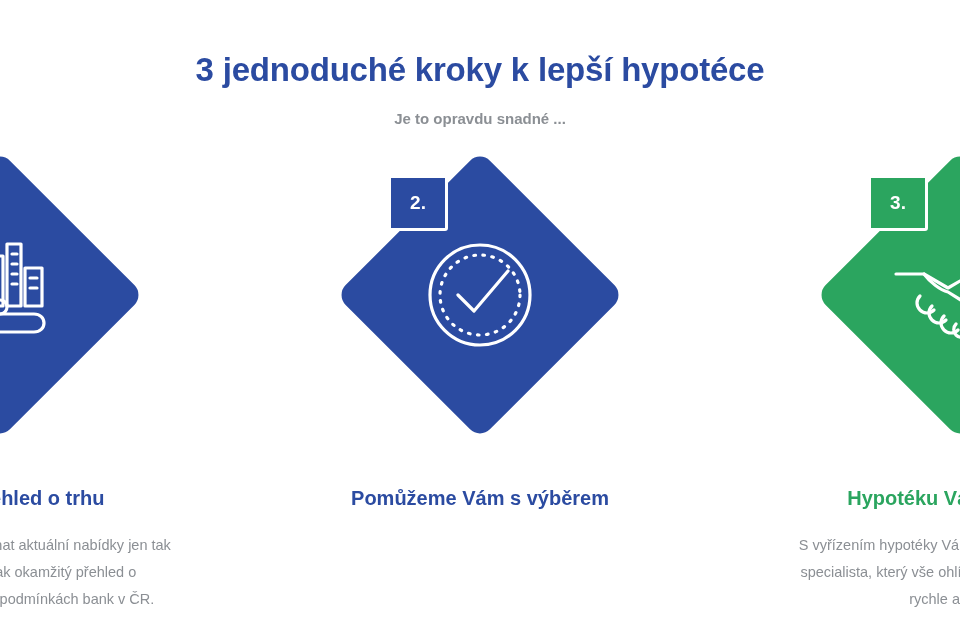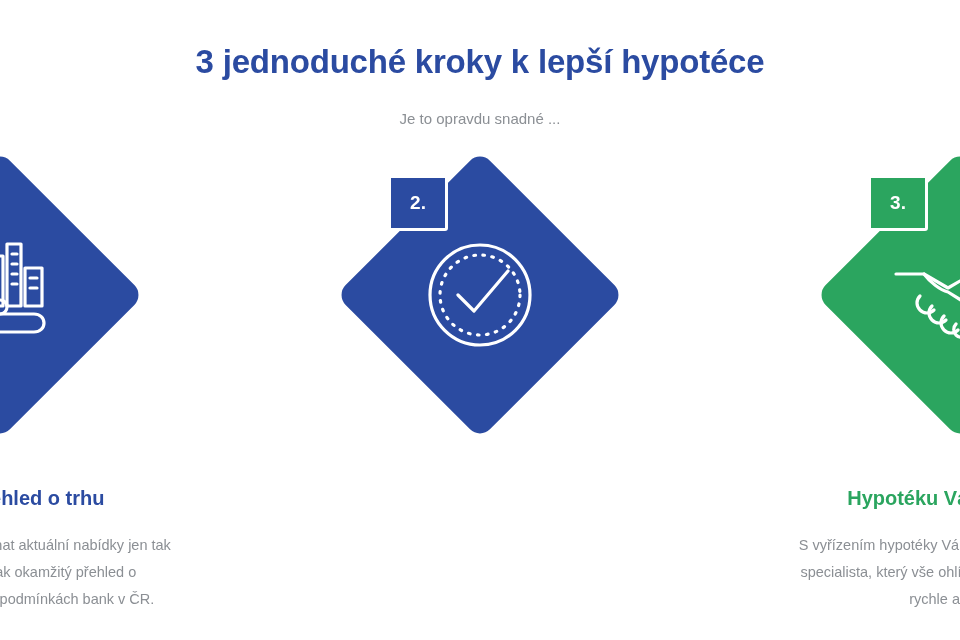--- a/index.html
+++ b/index.html
@@ -19,32 +19,32 @@
     height: 640px;
     background: #ffffff;
   }
 
   
   .header {
     padding-top: 34px;
     text-align: center;
   }
   .header h1 {
-    margin: 8px;
+    margin: 16px;
     font-size: 33px;
     line-height: 40px;
     font-weight: bold;
     color: #2b4ba1;
     letter-spacing: -0.2px;
   }
   .header .subtitle {
-    margin-top: 28px;
+    margin-top: 20px;
     font-size: 15px;
     color: #8b8f94;
-    font-weight: 400;
+    font-weight: 700;
   }
 
   
   .steps {
     position: absolute;
     top: 145px;
     left: 0;
     width: 960px;
     display: flex;
     justify-content: space-between;
@@ -181,20 +181,21 @@
         <div class="diamond blue"></div>
         <div class="badge">2.</div>
         <div class="icon-holder">
           <svg width="120" height="120" viewBox="0 0 120 120" fill="none" stroke="#ffffff" stroke-width="3.2" stroke-linecap="round" stroke-linejoin="round">
             <circle cx="60" cy="60" r="50"></circle>
             <circle cx="60" cy="60" r="40" stroke-dasharray="1.6 7.5"></circle>
             <path d="M38 60 L54 76 L88 36"></path>
           </svg>
         </div>
       </div>
+      <div class="step-title">Pomůžeme Vám s výběrem</div>
     </div>
 
     <div class="step right">
       <div class="diamond-wrap">
         <div class="diamond green"></div>
         <div class="badge green">3.</div>
         <div class="icon-holder">
           <svg width="140" height="110" viewBox="0 0 140 110" fill="none" stroke="#ffffff" stroke-width="3.2" stroke-linecap="round" stroke-linejoin="round">
             <path d="M6 34 L34 34 L58 48 L82 34 L118 34"></path>
             <path d="M34 34 C40 42 50 50 58 52 L74 62"></path>

